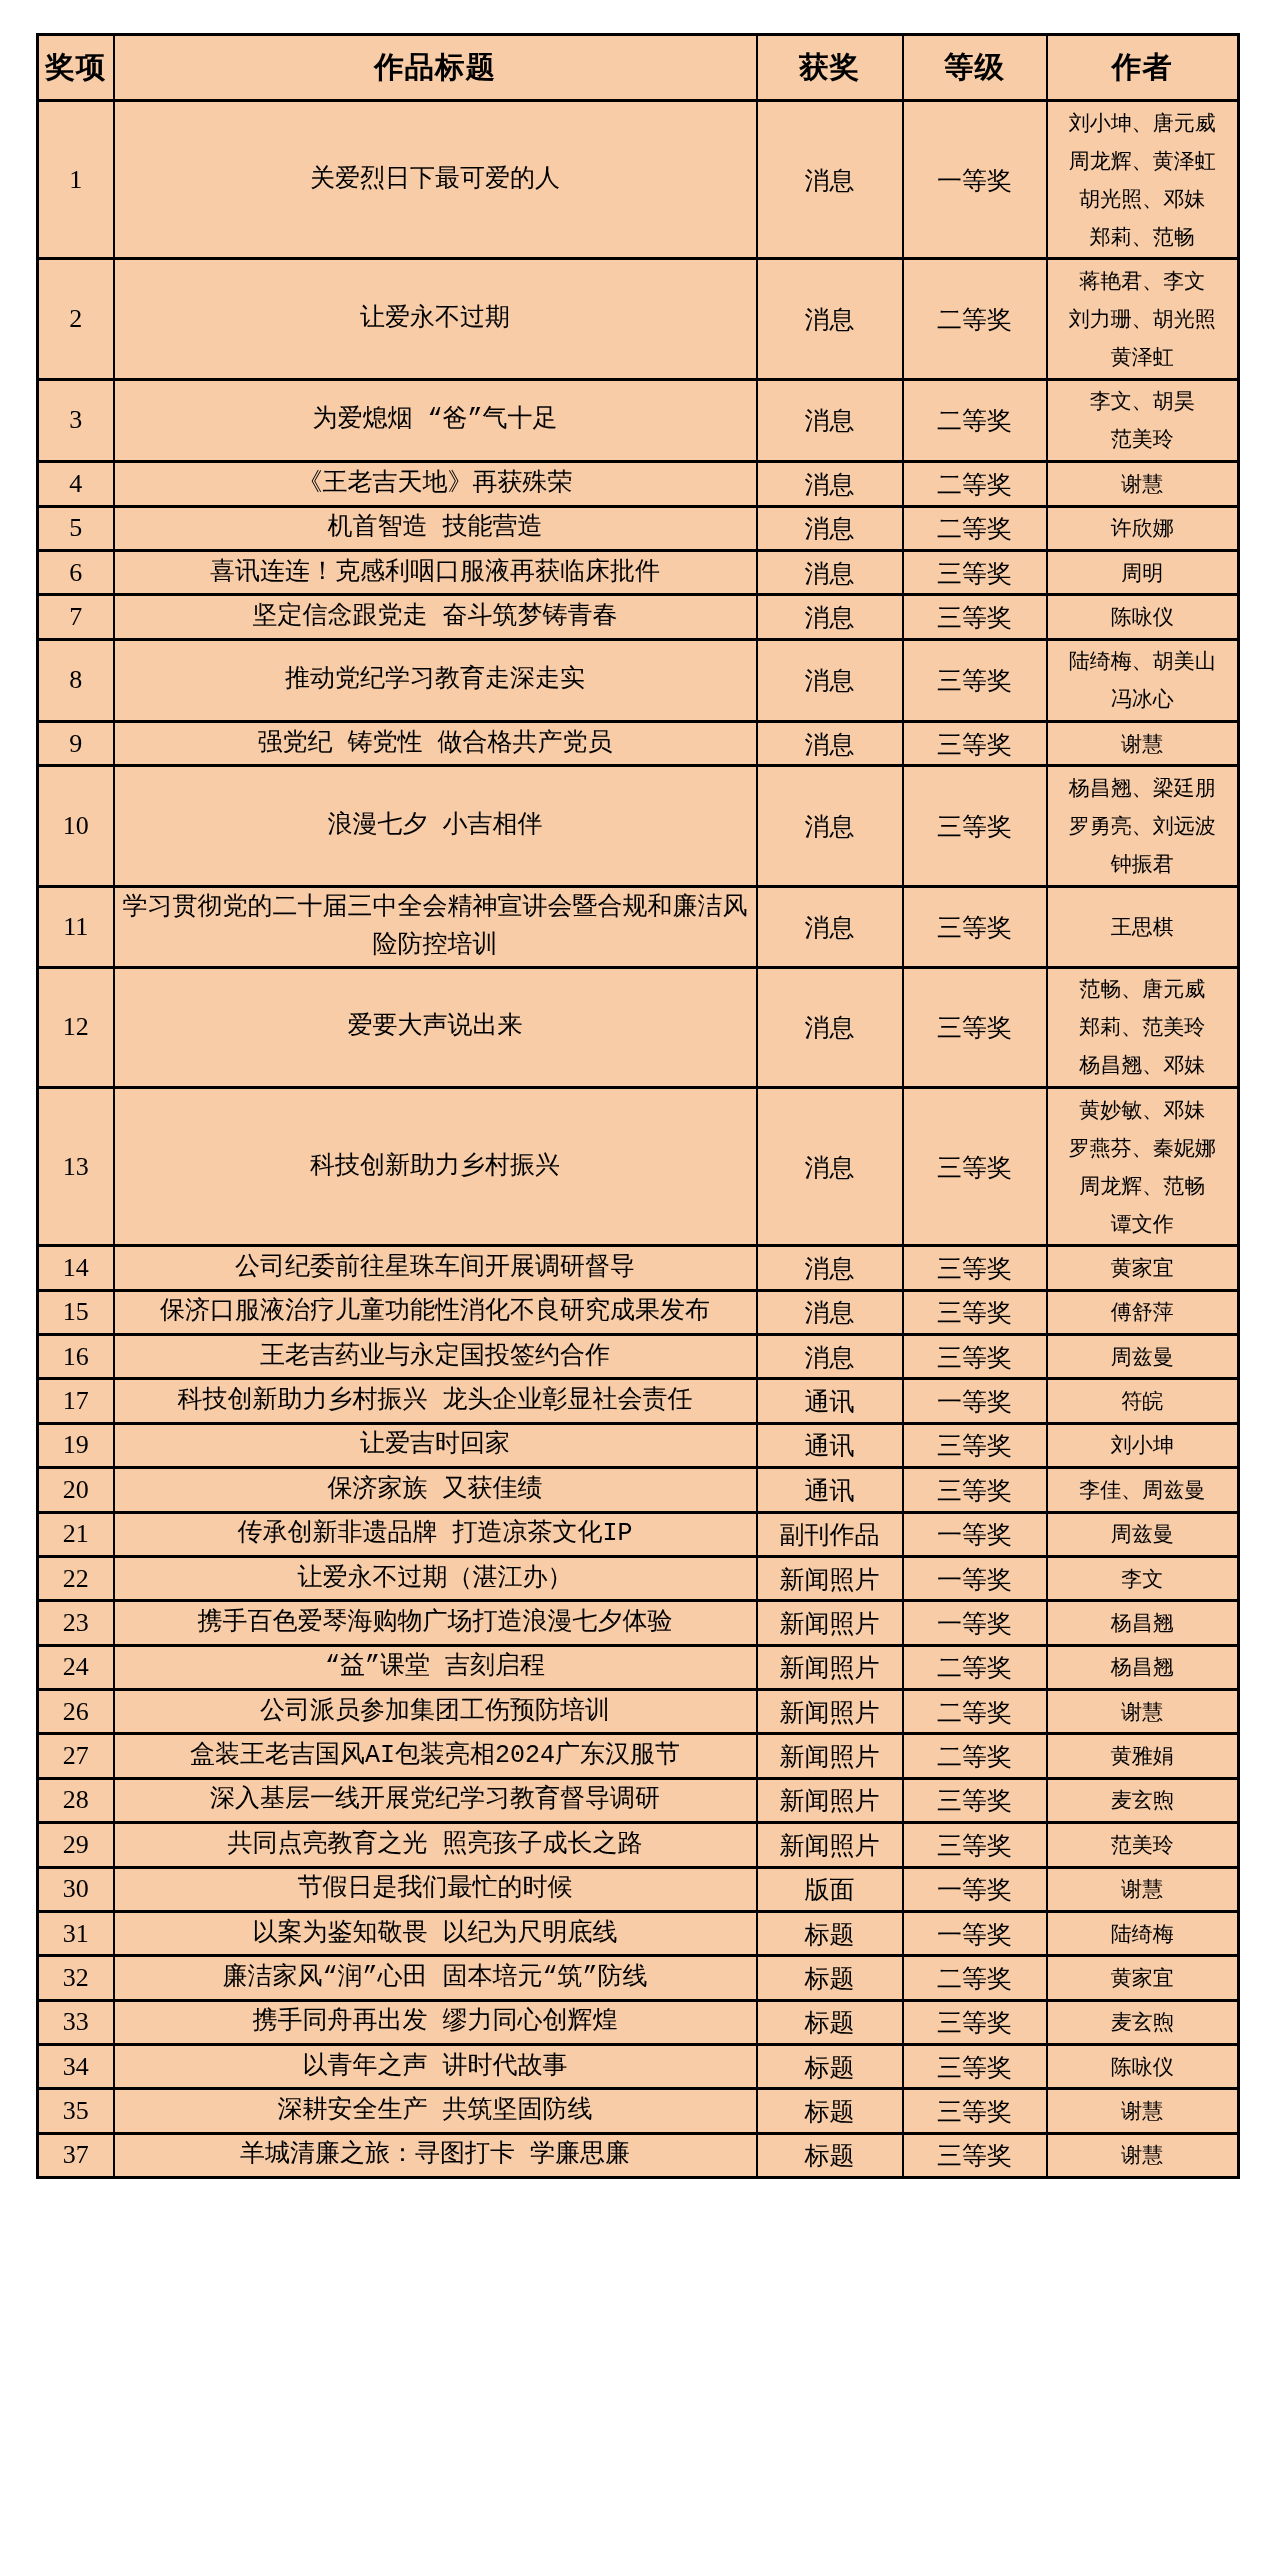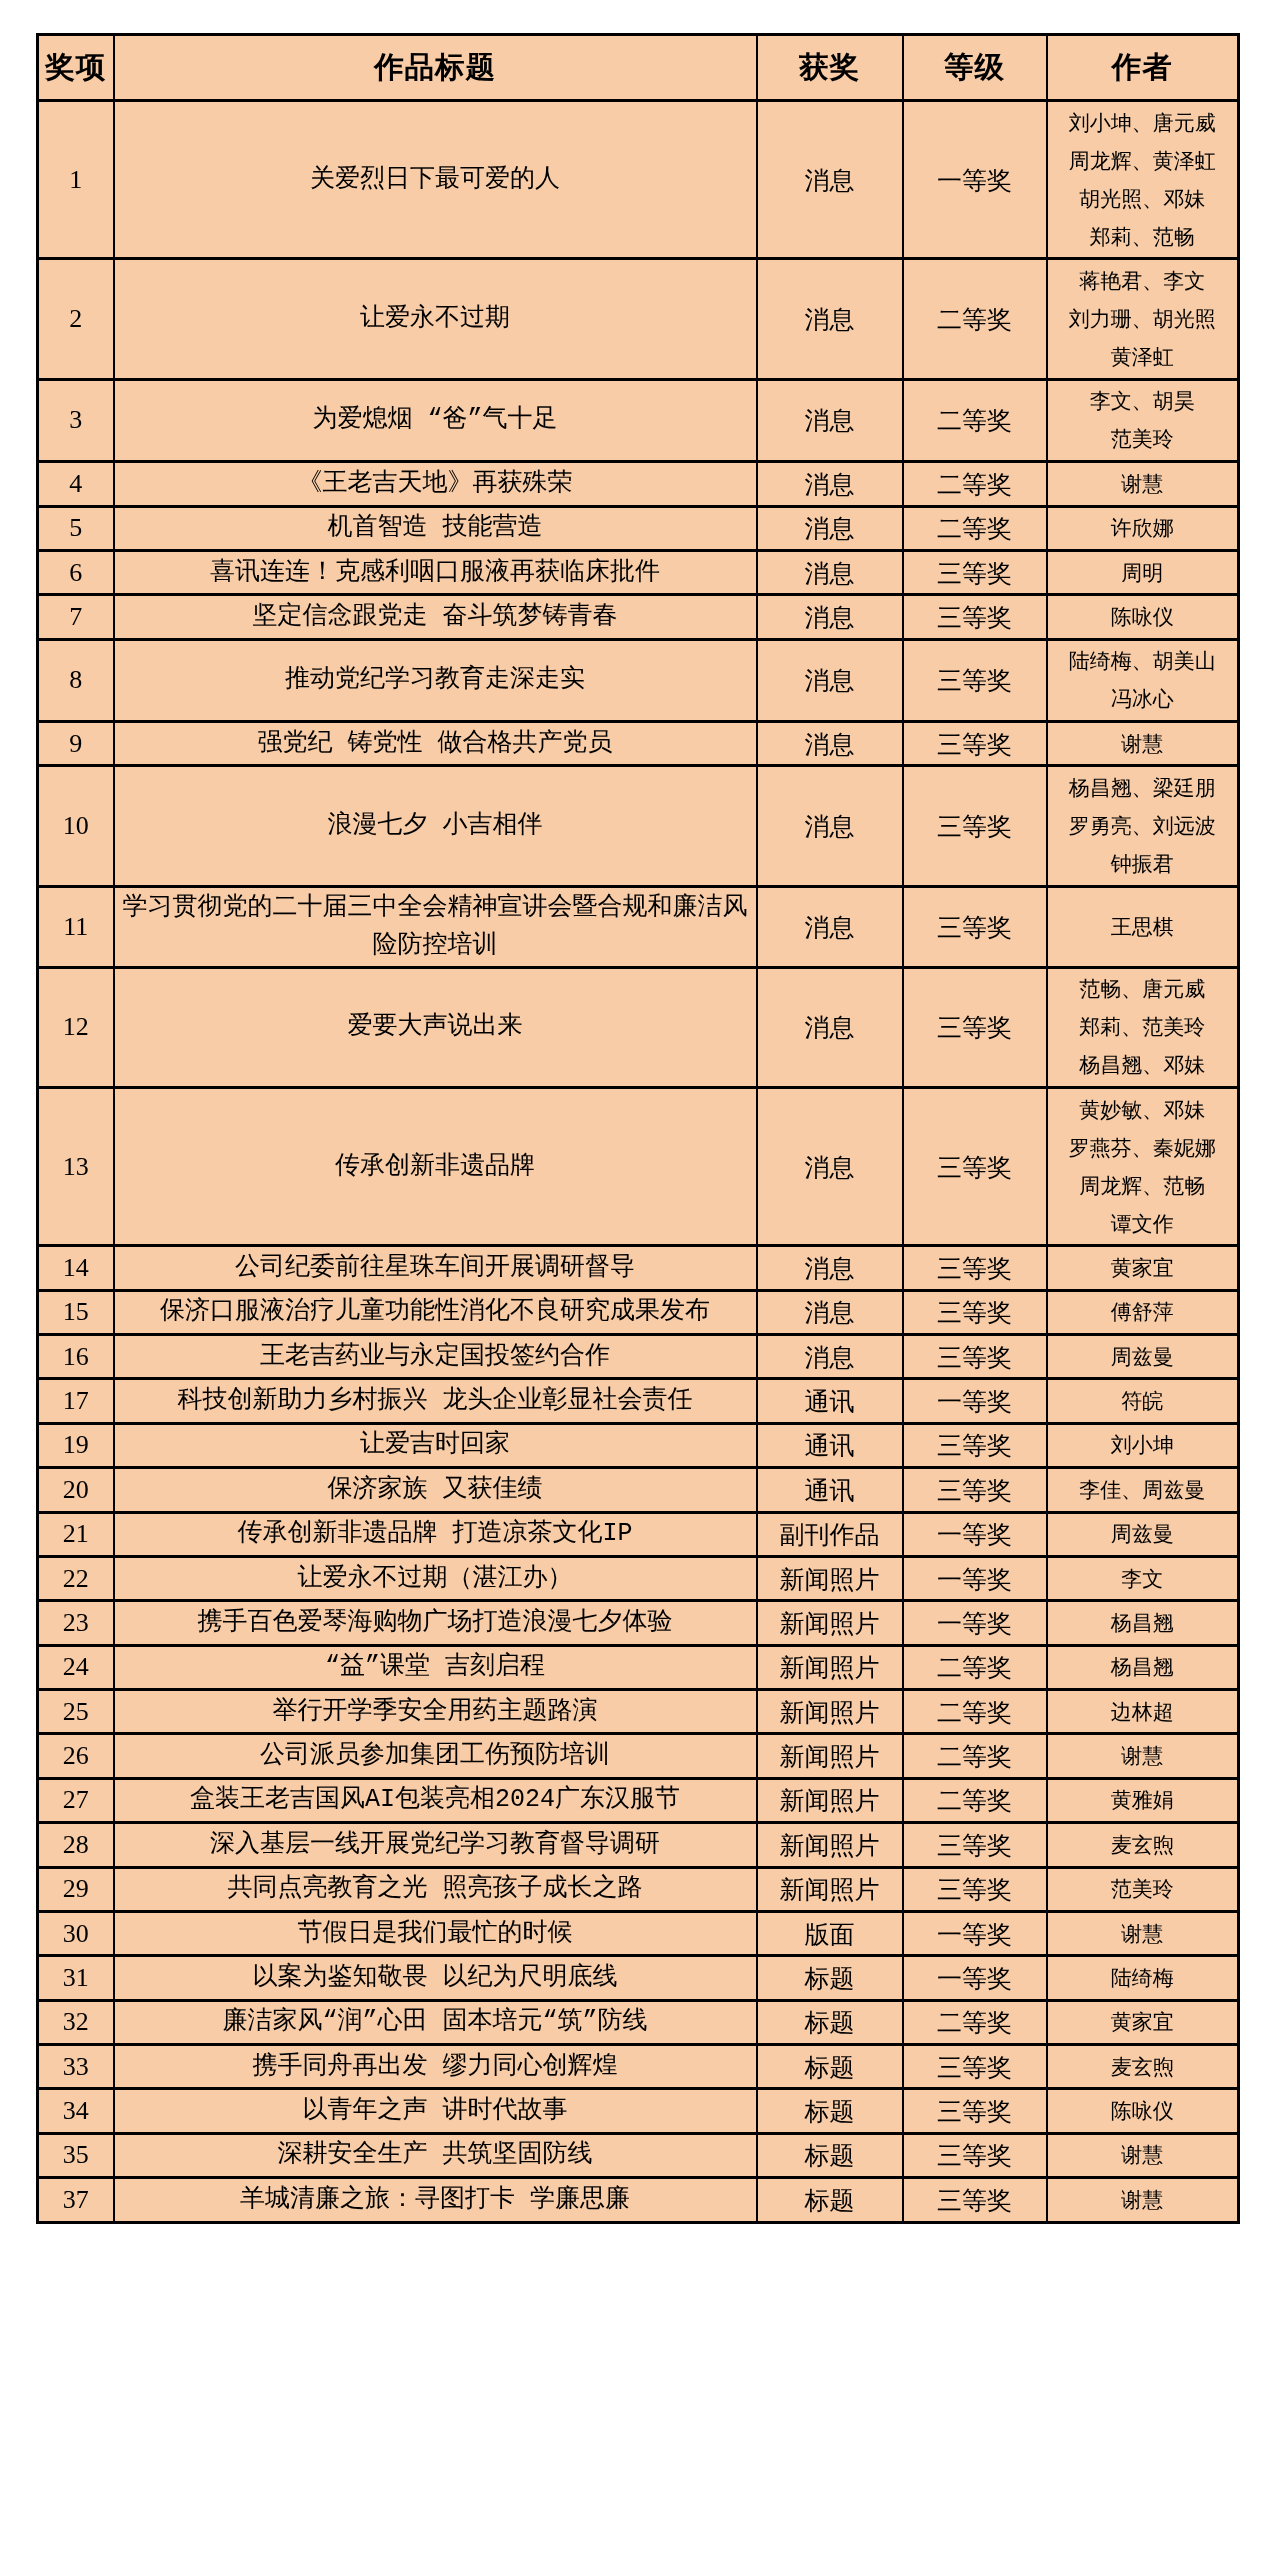--- a/index.html
+++ b/index.html
@@ -202,21 +202,21 @@
           <td class="cell-cat">消息</td>
           <td class="cell-level">三等奖</td>
           <td class="cell-authors">
             <div class="author-line">范畅、唐元威</div>
             <div class="author-line">郑莉、范美玲</div>
             <div class="author-line">杨昌翘、邓妹</div>
           </td>
         </tr>
         <tr>
           <td class="cell-num">13</td>
-          <td class="cell-title">传承创新非遗品牌</td>
+          <td class="cell-title">科技创新助力乡村振兴</td>
           <td class="cell-cat">消息</td>
           <td class="cell-level">三等奖</td>
           <td class="cell-authors">
             <div class="author-line">黄妙敏、邓妹</div>
             <div class="author-line">罗燕芬、秦妮娜</div>
             <div class="author-line">周龙辉、范畅</div>
             <div class="author-line">谭文作</div>
           </td>
         </tr>
         <tr>
@@ -300,29 +300,20 @@
             <div class="author-line">杨昌翘</div>
           </td>
         </tr>
         <tr>
           <td class="cell-num">24</td>
           <td class="cell-title">“益”课堂 吉刻启程</td>
           <td class="cell-cat">新闻照片</td>
           <td class="cell-level">二等奖</td>
           <td class="cell-authors">
             <div class="author-line">杨昌翘</div>
-          </td>
-        </tr>
-        <tr>
-          <td class="cell-num">25</td>
-          <td class="cell-title">举行开学季安全用药主题路演</td>
-          <td class="cell-cat">新闻照片</td>
-          <td class="cell-level">二等奖</td>
-          <td class="cell-authors">
-            <div class="author-line">边林超</div>
           </td>
         </tr>
         <tr>
           <td class="cell-num">26</td>
           <td class="cell-title">公司派员参加集团工伤预防培训</td>
           <td class="cell-cat">新闻照片</td>
           <td class="cell-level">二等奖</td>
           <td class="cell-authors">
             <div class="author-line">谢慧</div>
           </td>

